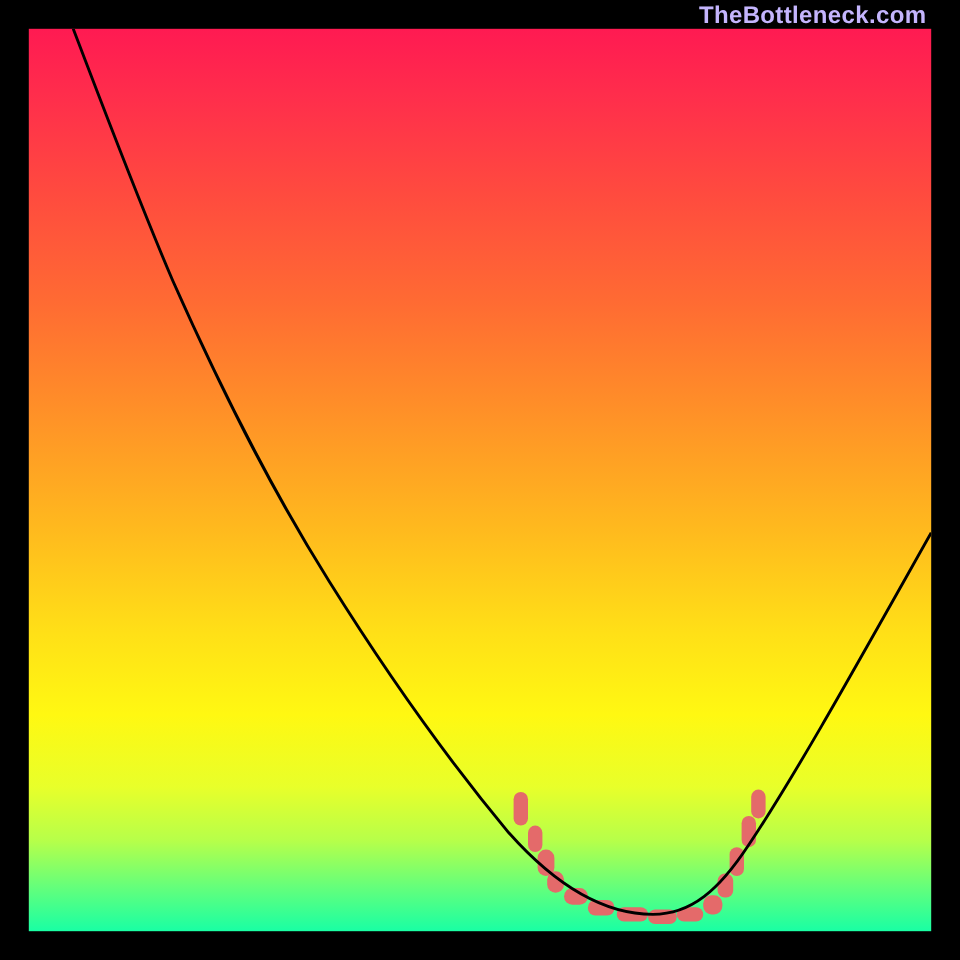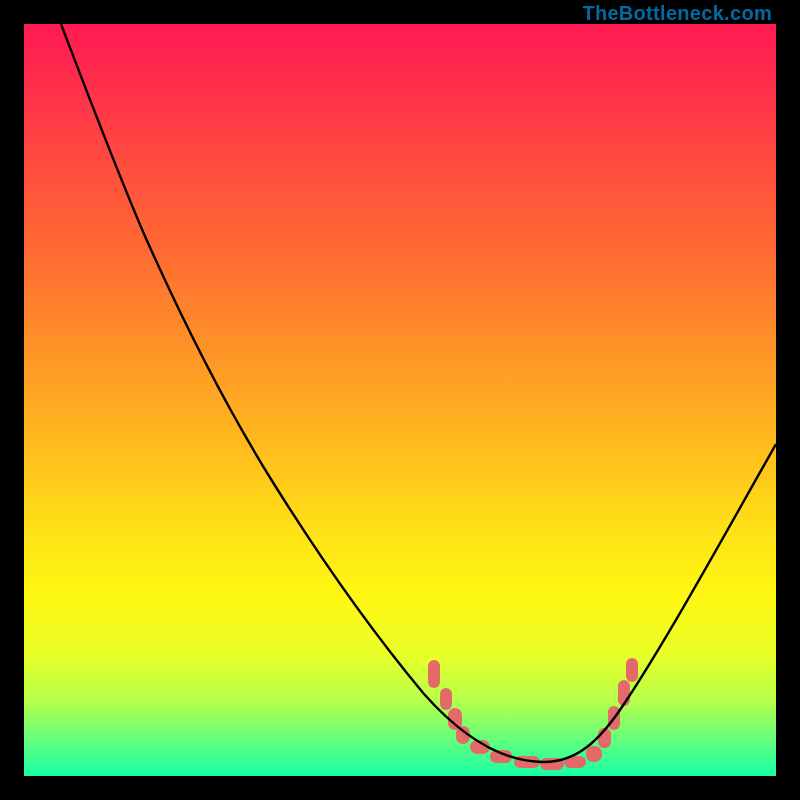--- a/index.html
+++ b/index.html
@@ -35,21 +35,21 @@
       #e8ff2a 84%,
       #b6ff4a 90%,
       #66ff7a 95%,
       #19ffa4 100%
     );
   }
   .watermark {
     position: absolute;
     top: 2px;
     right: 28px;
-    color: #0369a1;
+    color: #c4b5fd;
     font-size: 20px;
     font-weight: 600;
     letter-spacing: 0.3px;
   }
   svg.curve {
     position: absolute;
     left: 0;
     top: 0;
     width: 752px;
     height: 752px;

